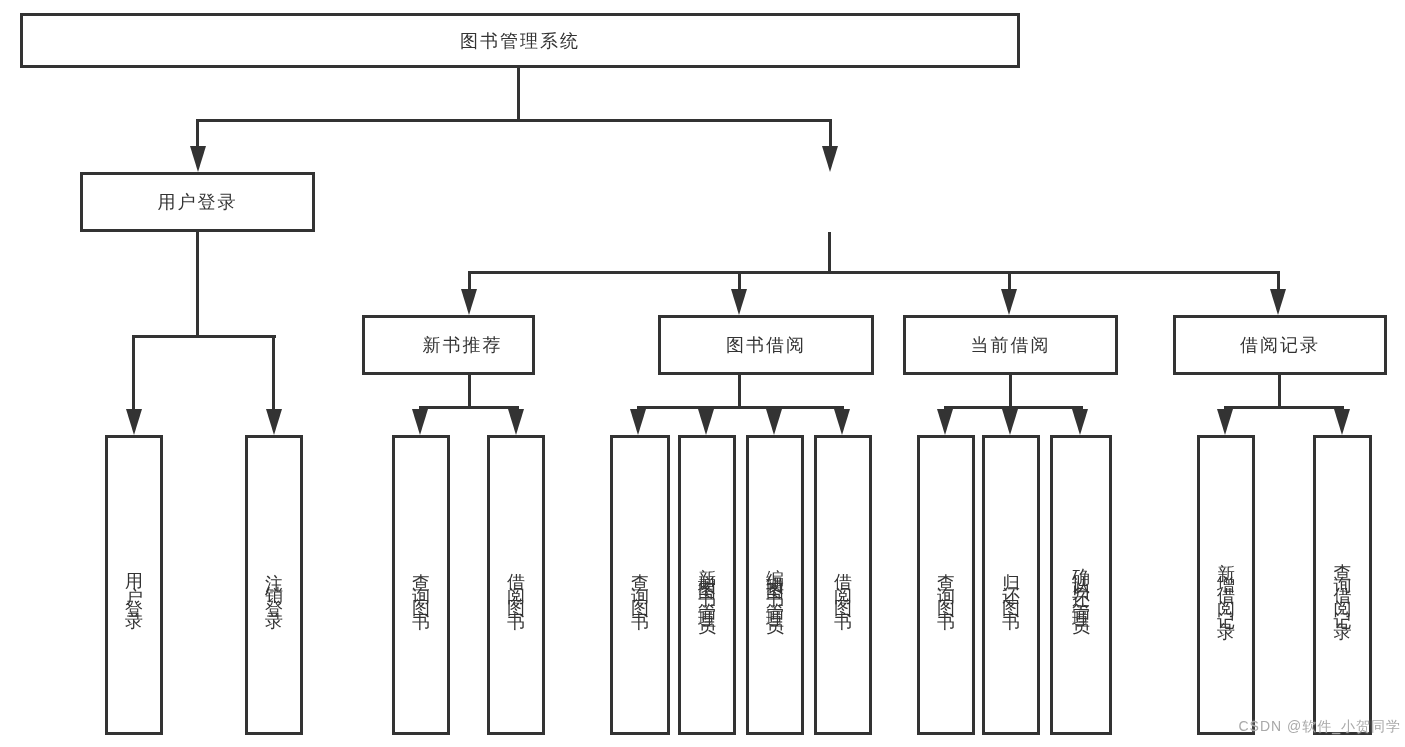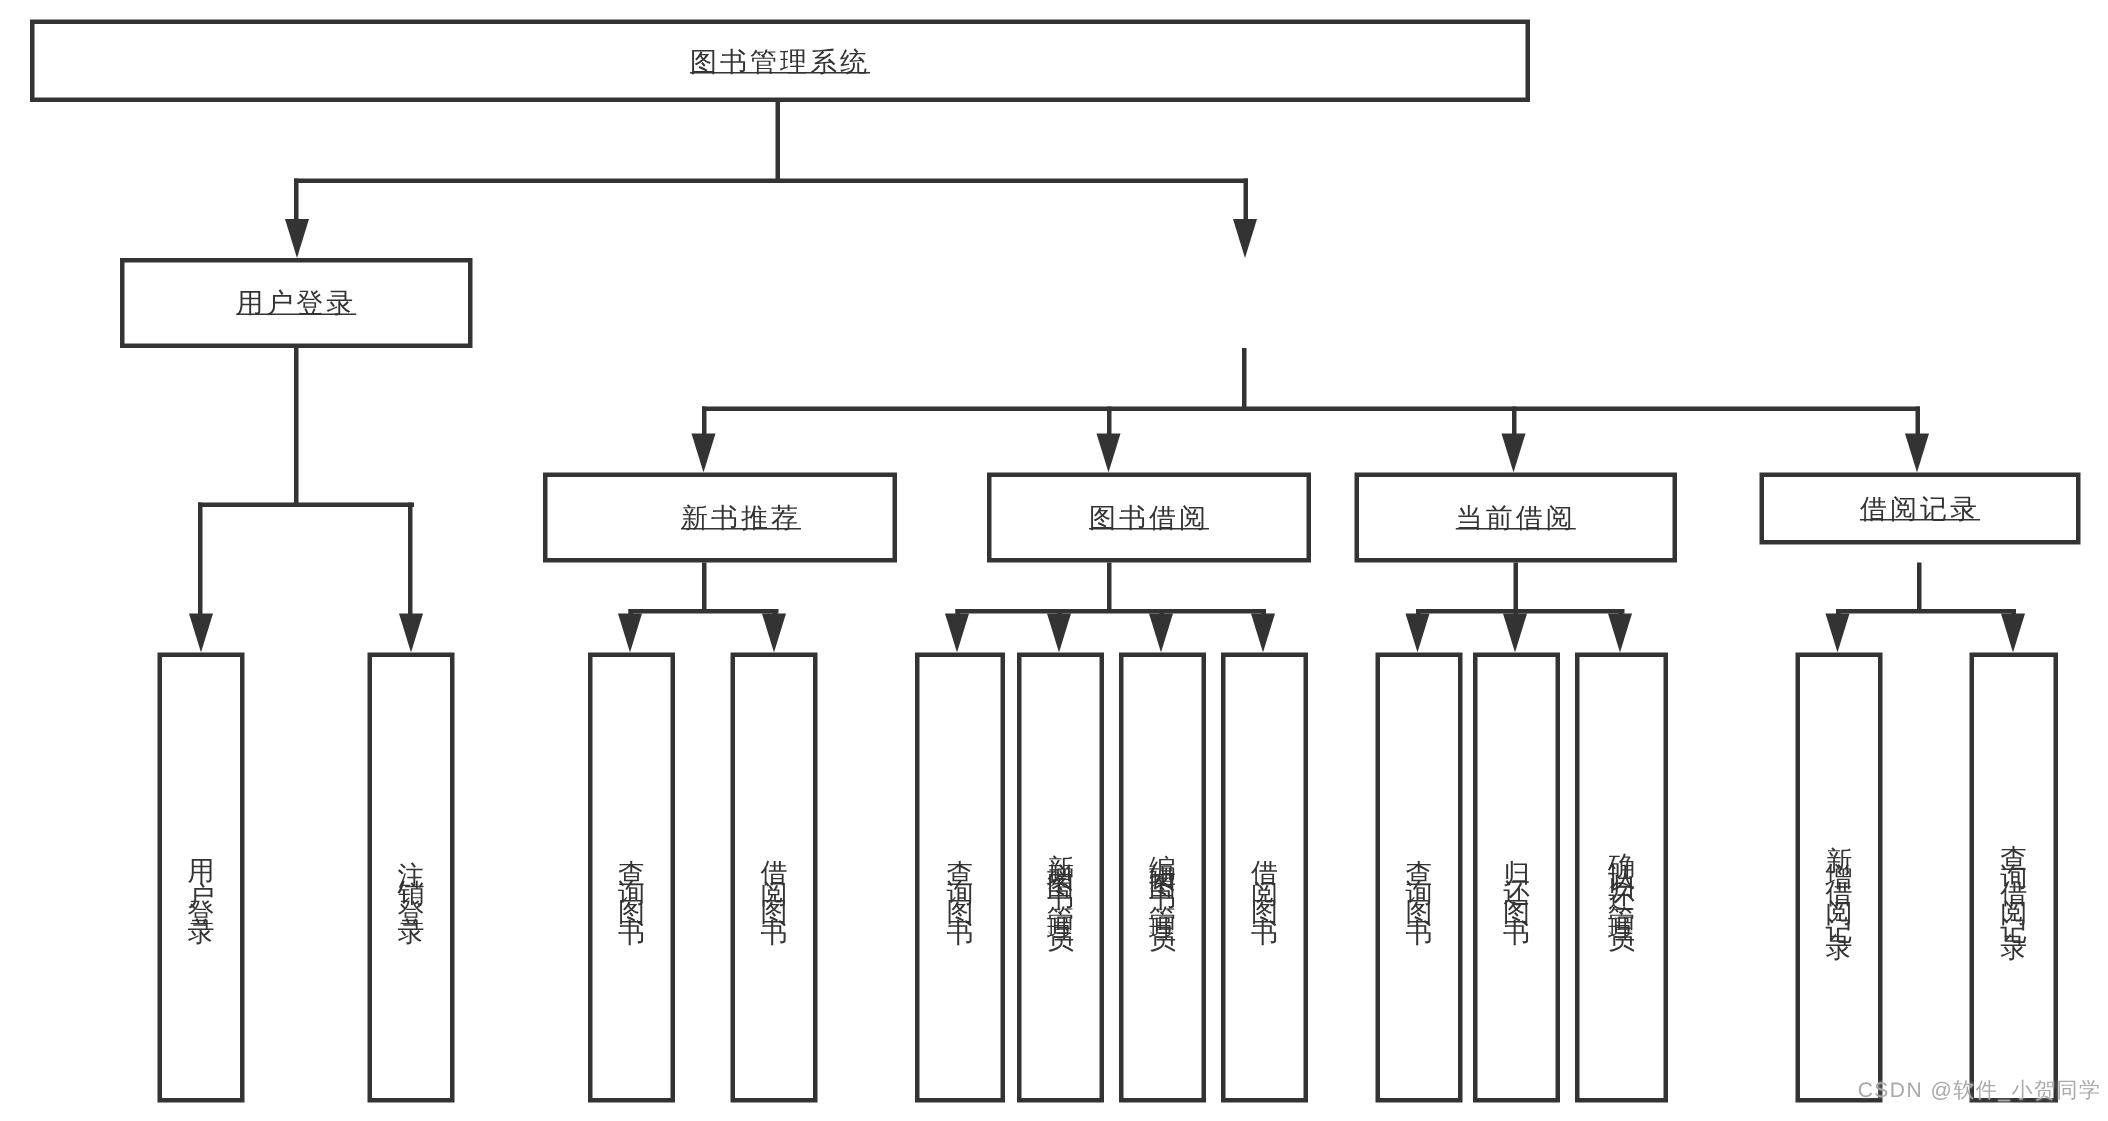--- a/index.html
+++ b/index.html
@@ -17,21 +17,21 @@
   .node {
     position: absolute;
     border: 3px solid #333333;
     background: #ffffff;
     display: flex;
     align-items: center;
     justify-content: center;
     font-size: 18px;
     color: #333333;
   }
-  .hbox { letter-spacing: 2px; text-decoration: underline; }
+  .hbox { letter-spacing: 2px; }
   .vtext {
     writing-mode: vertical-rl;
     text-orientation: mixed;
     letter-spacing: 13px;
     line-height: 1;
     white-space: nowrap;
   }
   .vtext.med  { letter-spacing: 12px; }
   .vtext.tight{ letter-spacing: 7px; }
   
@@ -61,30 +61,30 @@
 <div class="stage">
 
   <div class="node hbox" style="left:20px; top:13px; width:1000px; height:55px;">
     <span>图书管理系统</span>
   </div>
 
   <div class="node hbox" style="left:80px; top:172px; width:235px; height:60px;">
     <span>用户登录</span>
   </div>
 
-  <div class="node hbox" style="left:362px; top:315px; width:236px; height:60px;padding-left:28px;">
+  <div class="node hbox" style="left:362px; top:315px; width:173px; height:60px;padding-left:28px;">
     <span>新书推荐</span>
   </div>
   <div class="node hbox" style="left:632px; top:315px; width:216px; height:60px;margin-left:26px;">
     <span>图书借阅</span>
   </div>
   <div class="node hbox" style="left:903px; top:315px; width:215px; height:60px;">
     <span>当前借阅</span>
   </div>
-  <div class="node hbox" style="left:1173px; top:315px; width:214px; height:48px;">
+  <div class="node hbox" style="left:1173px; top:315px; width:214px; height:60px;">
     <span>借阅记录</span>
   </div>
 
   <div class="node" style="left:105px; top:435px; width:58px; height:300px;">
     <span class="vtext">用户登录</span>
   </div>
   <div class="node" style="left:245px; top:435px; width:58px; height:300px;">
     <span class="vtext">注销登录</span>
   </div>
 

